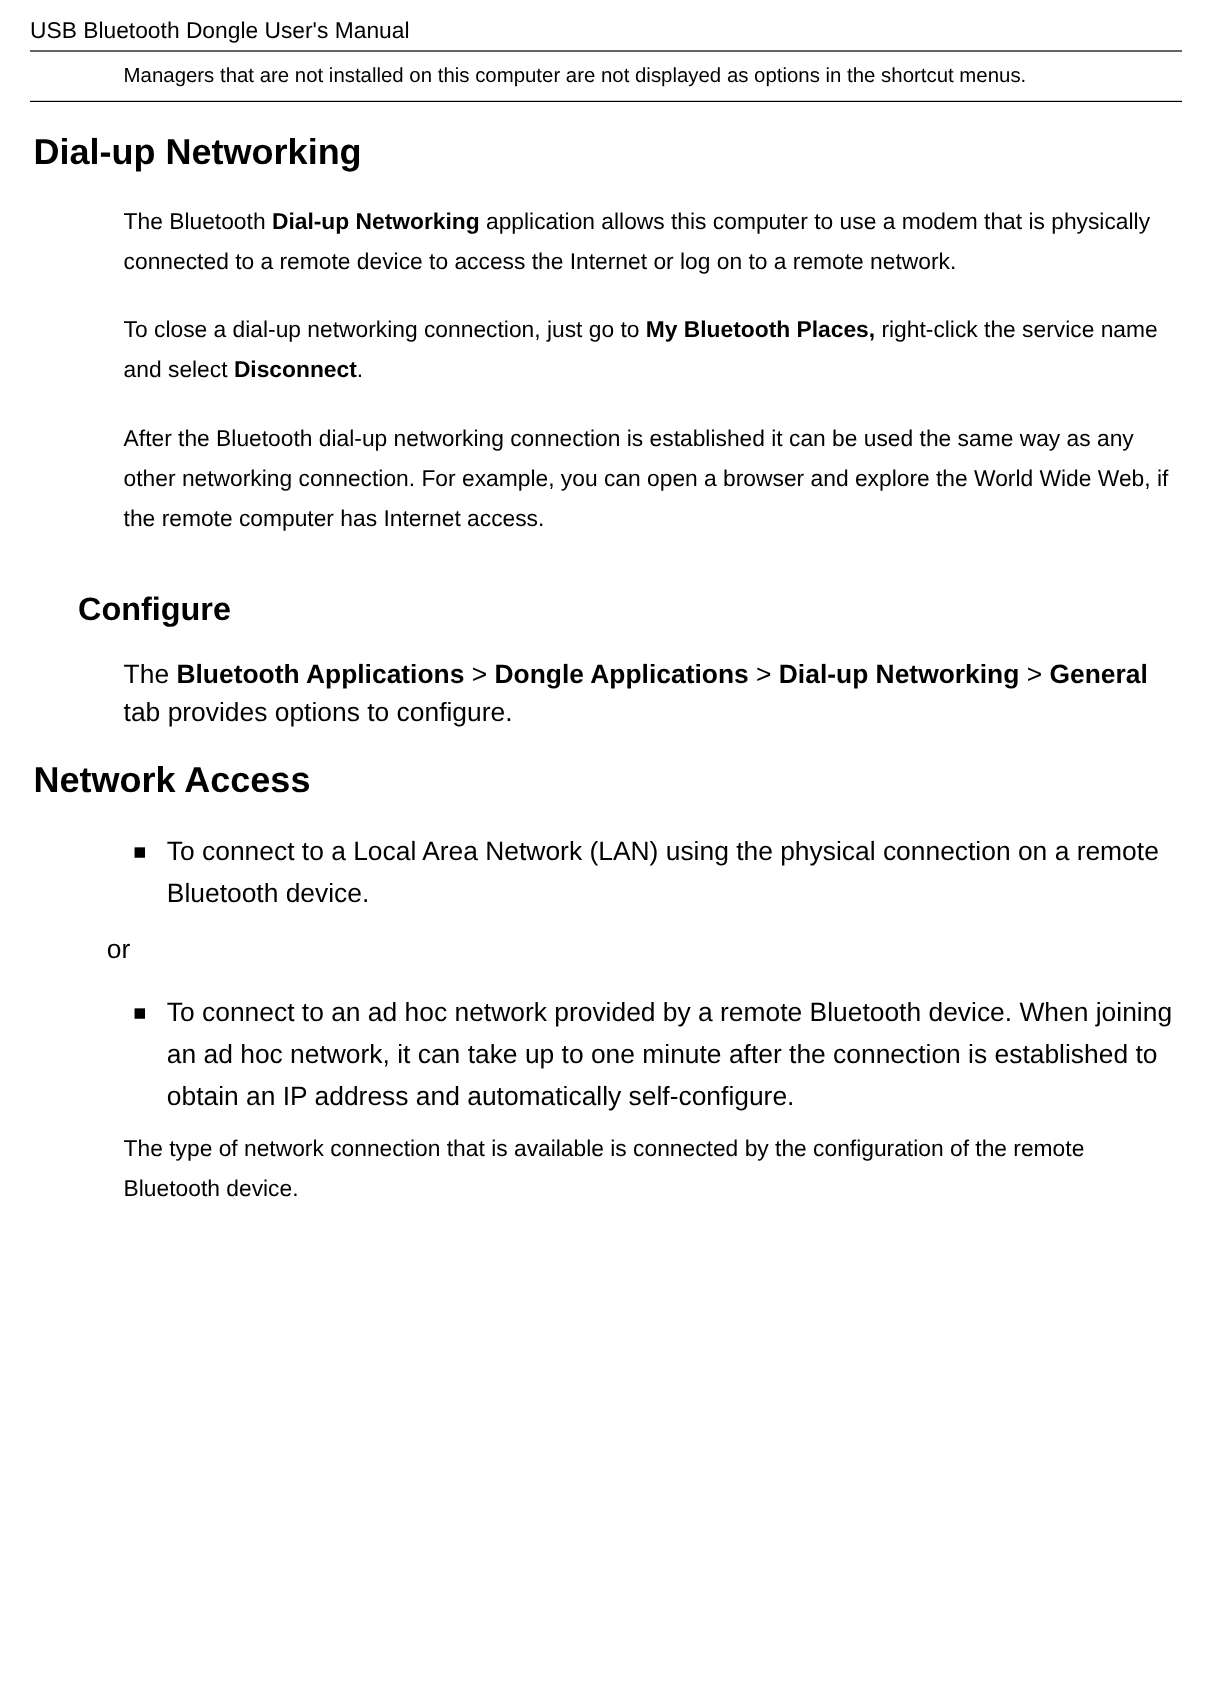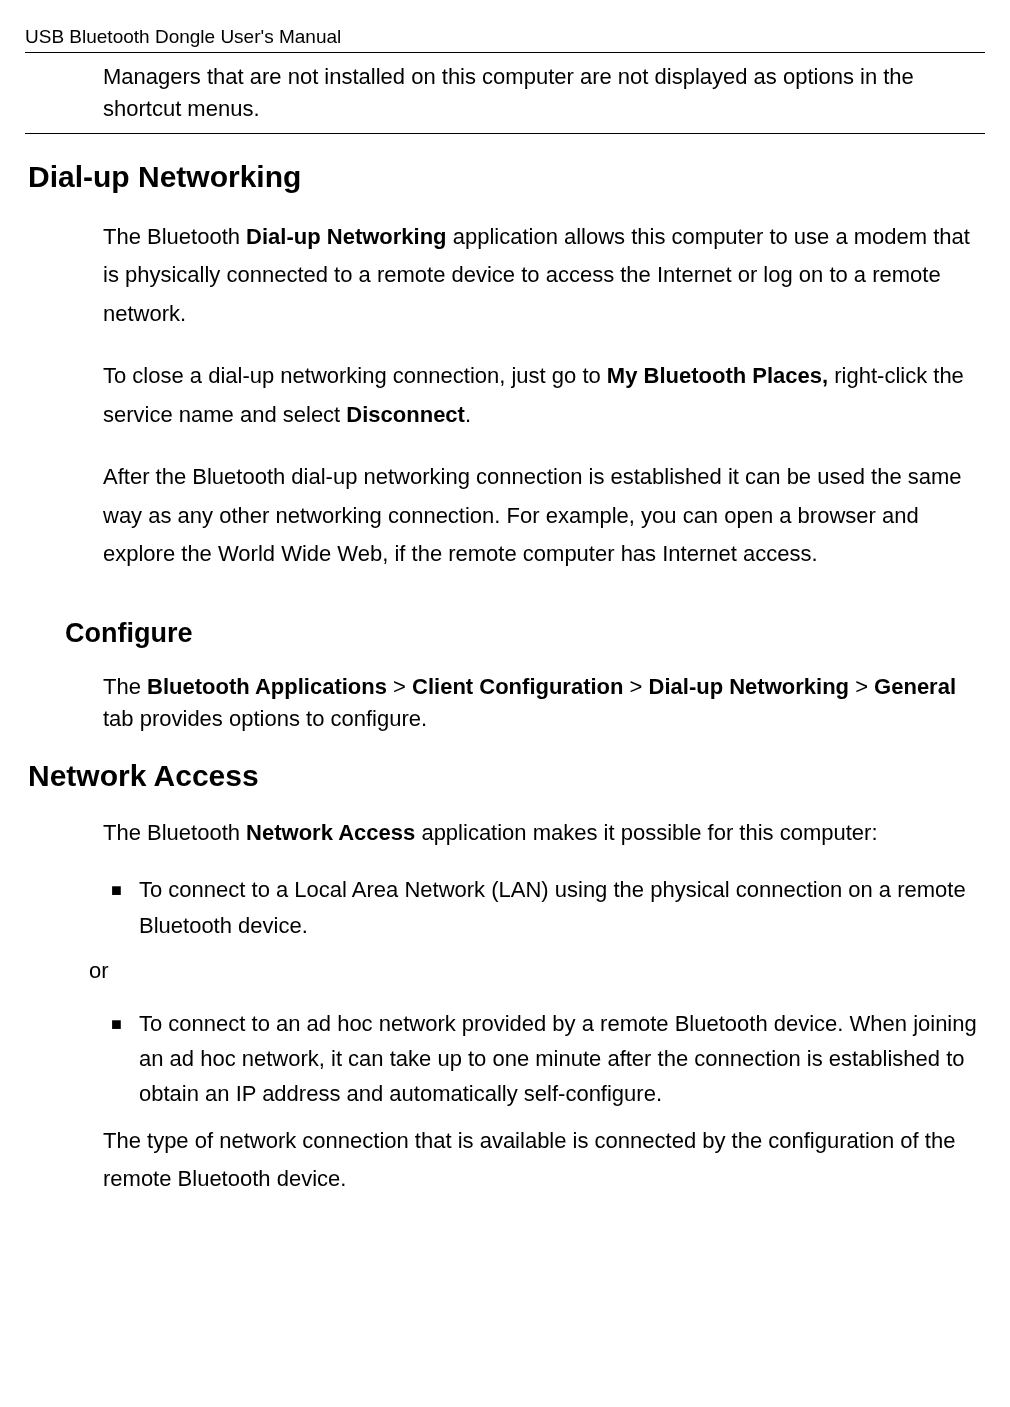--- a/index.html
+++ b/index.html
@@ -4,55 +4,55 @@
 <style>
   body {
     margin: 0;
     padding: 0;
     font-family: Arial, Helvetica, sans-serif;
     background: #ffffff;
     color: #000000;
     width: 1010px;
   }
   .page {
-    padding: 26px 25px 25px 25px;
+    padding: 16px 25px 25px 25px;
     box-sizing: border-box;
   }
   .header-block {
     border-bottom: 1.5px solid #000;
     margin-bottom: 26px;
   }
   .header-title {
     font-size: 19px;
     font-weight: normal;
     margin: 0 0 4px 0;
   }
   .header-rule {
     border: none;
     border-top: 1.5px solid #000;
     margin: 0 0 8px 0;
   }
   .header-note {
-    font-size: 22px;
+    font-size: 17px;
     line-height: 1.45;
     margin: 0 0 8px 78px;
   }
   h1 {
     font-size: 30px;
     font-weight: bold;
     margin: 0 0 24px 0;
     padding-left: 3px;
   }
   h2 {
     font-size: 27px;
     font-weight: bold;
     margin: 44px 0 22px 40px;
   }
   .body-para {
-    font-size: 22px;
+    font-size: 19px;
     line-height: 1.75;
     margin: 0 0 24px 78px;
   }
   .body-para-tight {
     font-size: 22px;
     line-height: 1.45;
     margin: 0 0 24px 78px;
   }
   .list-block {
     margin: 0 0 4px 78px;
@@ -99,28 +99,25 @@
 
   <p class="body-para">
     <span>To close a dial-up networking connection, just go to </span><span class="bold">My Bluetooth Places,</span><span> right-click the service name and select </span><span class="bold">Disconnect</span><span>.</span>
   </p>
 
   <p class="body-para">After the Bluetooth dial-up networking connection is established it can be used the same way as any other networking connection. For example, you can open a browser and explore the World Wide Web, if the remote computer has Internet access.</p>
 
   <h2>Configure</h2>
 
   <p class="body-para-tight">
-    <span>The </span><span class="bold">Bluetooth Applications</span><span> &gt; </span><span class="bold">Client Configuration</span><span> &gt; </span><span class="bold">Dial-up Networking</span><span> &gt; </span><span class="bold">General</span><span> tab provides options to configure.</span>
+    <span>The </span><span class="bold">Bluetooth Applications</span><span> &gt; </span><span class="bold">Dongle Applications</span><span> &gt; </span><span class="bold">Dial-up Networking</span><span> &gt; </span><span class="bold">General</span><span> tab provides options to configure.</span>
   </p>
 
   <h1>Network Access</h1>
 
-  <p class="body-para-tight">
-    <span>The Bluetooth </span><span class="bold">Network Access</span><span> application makes it possible for this computer:</span>
-  </p>
 
   <div class="list-block">
     <div class="list-item">
       <div class="bullet">■</div>
       <div class="item-text">To connect to a Local Area Network (LAN) using the physical connection on a remote Bluetooth device.</div>
     </div>
   </div>
 
   <p class="or-between">or</p>
 

